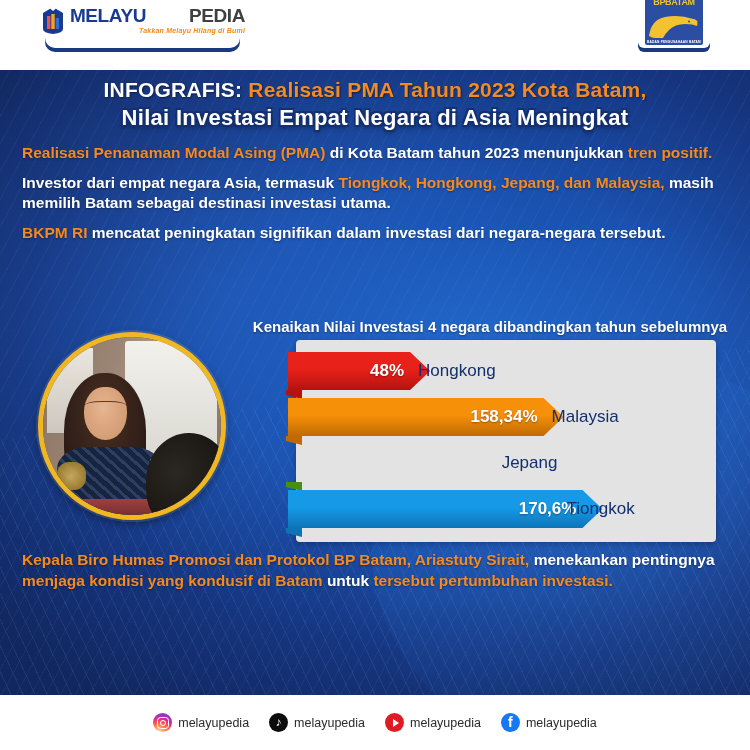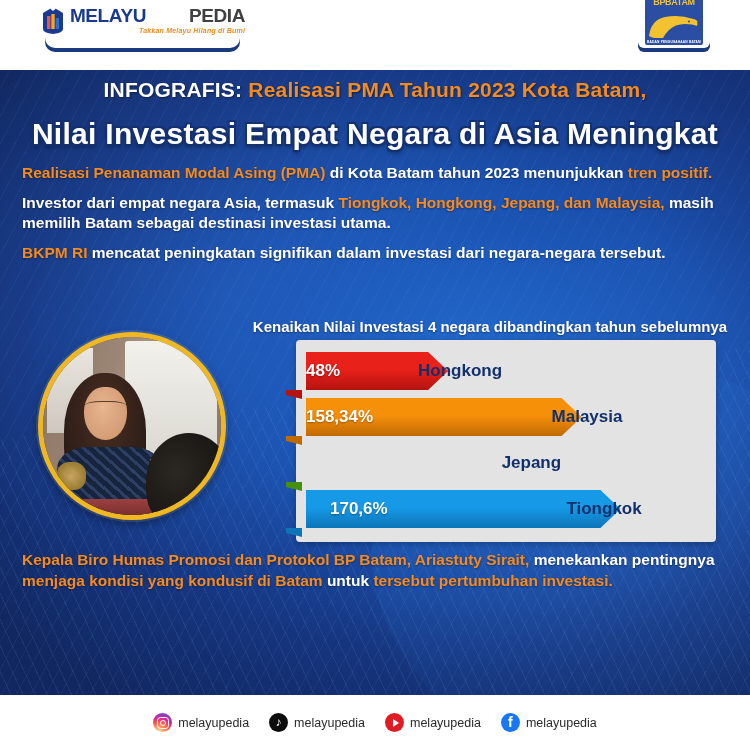--- a/index.html
+++ b/index.html
@@ -88,21 +88,21 @@
   .content{position:absolute;left:0;top:60px;width:750px;height:635px;z-index:3;}
 
   
   .title-block{padding:18px 12px 0 12px;text-align:center;}
   .title-line1{
     font-size:21px;font-weight:bold;color:#ffffff;letter-spacing:.2px;
     text-shadow:1px 1px 2px rgba(0,0,0,.45);
   }
   .title-line1 .hl{color:#f58a1f;}
   .title-line2{
-    font-size:30px;font-weight:bold;color:#ffffff;margin-top:15px;
+    font-size:22px;font-weight:bold;color:#ffffff;margin-top:3px;
     letter-spacing:.3px;
     text-shadow:
       -1.6px -1.6px 0 #14306f, 1.6px -1.6px 0 #14306f,
       -1.6px 1.6px 0 #14306f, 1.6px 1.6px 0 #14306f,
       0 3px 4px rgba(0,0,0,.5);
   }
 
   
   .paras{padding:12px 22px 0 22px;}
   .para{
@@ -123,33 +123,32 @@
     box-shadow:0 2px 6px rgba(0,0,0,.28);
   }
   .bars{position:absolute;left:286px;top:292px;width:450px;height:190px;}
   .barrow{position:relative;height:44px;margin-bottom:2px;}
   .fold{
     position:absolute;left:0px;top:38px;width:16px;height:9px;
     clip-path:polygon(0 0,100% 0,100% 100%,0 55%);
   }
   .arrow{
     position:absolute;left:2px;top:0;height:38px;
-    display:flex;align-items:center;justify-content:flex-start;
+    display:flex;align-items:center;justify-content:flex-end;
     padding-right:26px;
     clip-path:polygon(0 0, calc(100% - 20px) 0, 100% 50%, calc(100% - 20px) 100%, 0 100%);
     box-shadow:0 2px 3px rgba(0,0,0,.25);
-    margin-left:18px;
   }
   .arrow span{
     color:#ffffff;font-size:17px;font-weight:bold;
     text-shadow:0 1px 2px rgba(0,0,0,.35);
   }
   .clabel{
     position:absolute;top:0;height:38px;display:flex;align-items:center;
-    font-size:17px;font-weight:bold;color:#12306d;
+    font-size:17px;font-weight:normal;color:#12306d;
   }
 
   
   .photo{
     position:absolute;left:38px;top:272px;width:178px;height:178px;
     border-radius:50%;
     border:5px solid #f0b820;
     box-shadow:0 0 0 2px rgba(255,255,255,.12), 0 4px 10px rgba(0,0,0,.4);
     overflow:hidden;
     background:#6b5a50;

